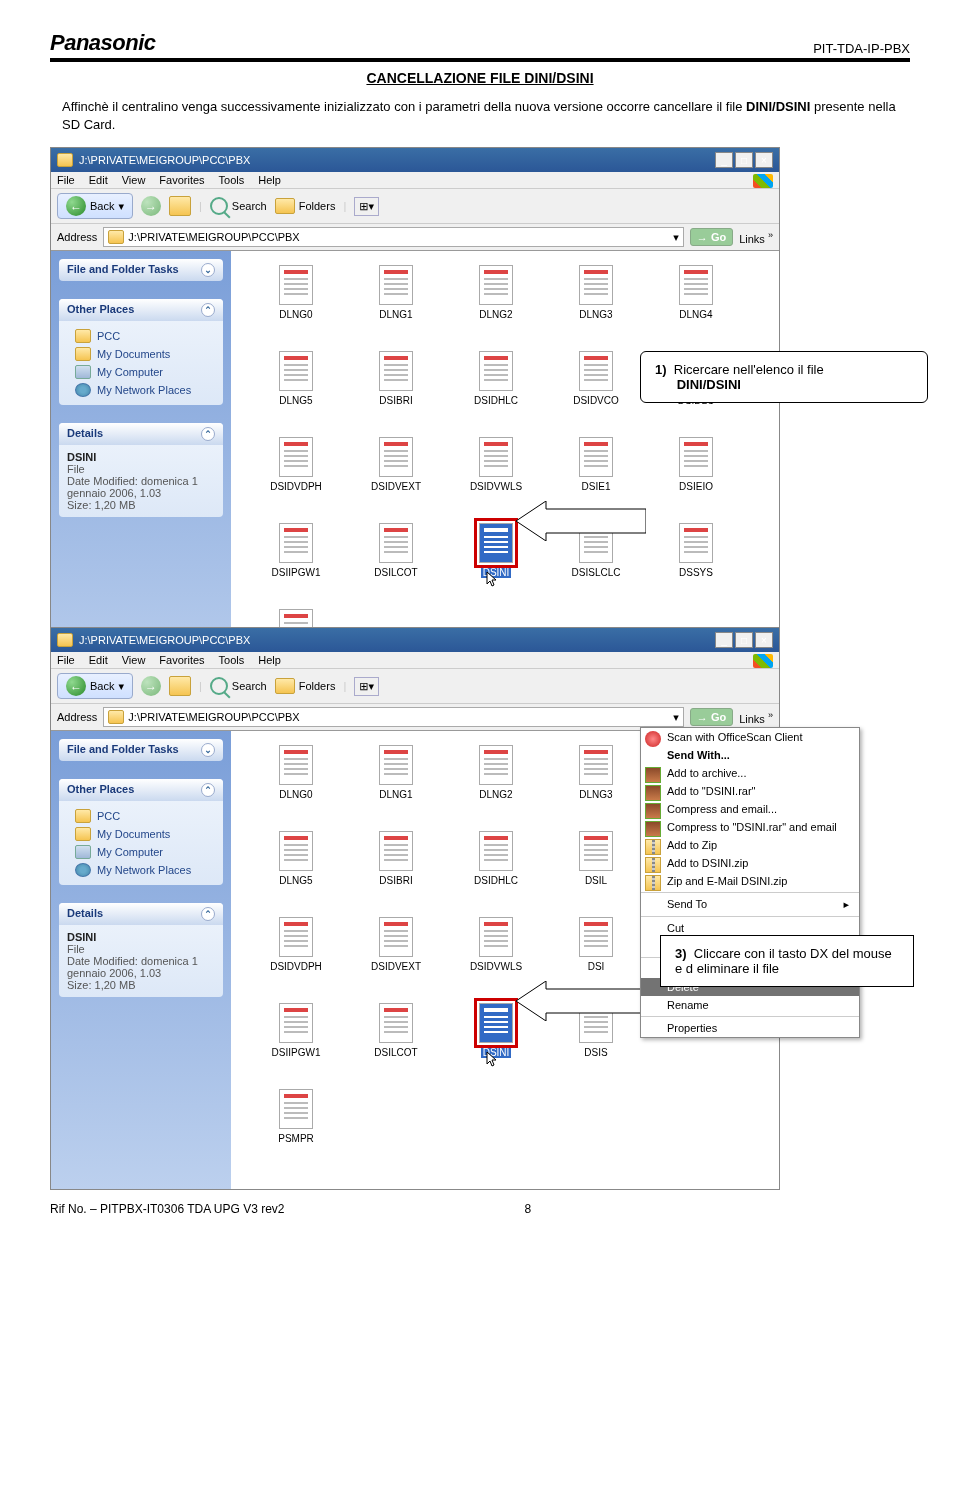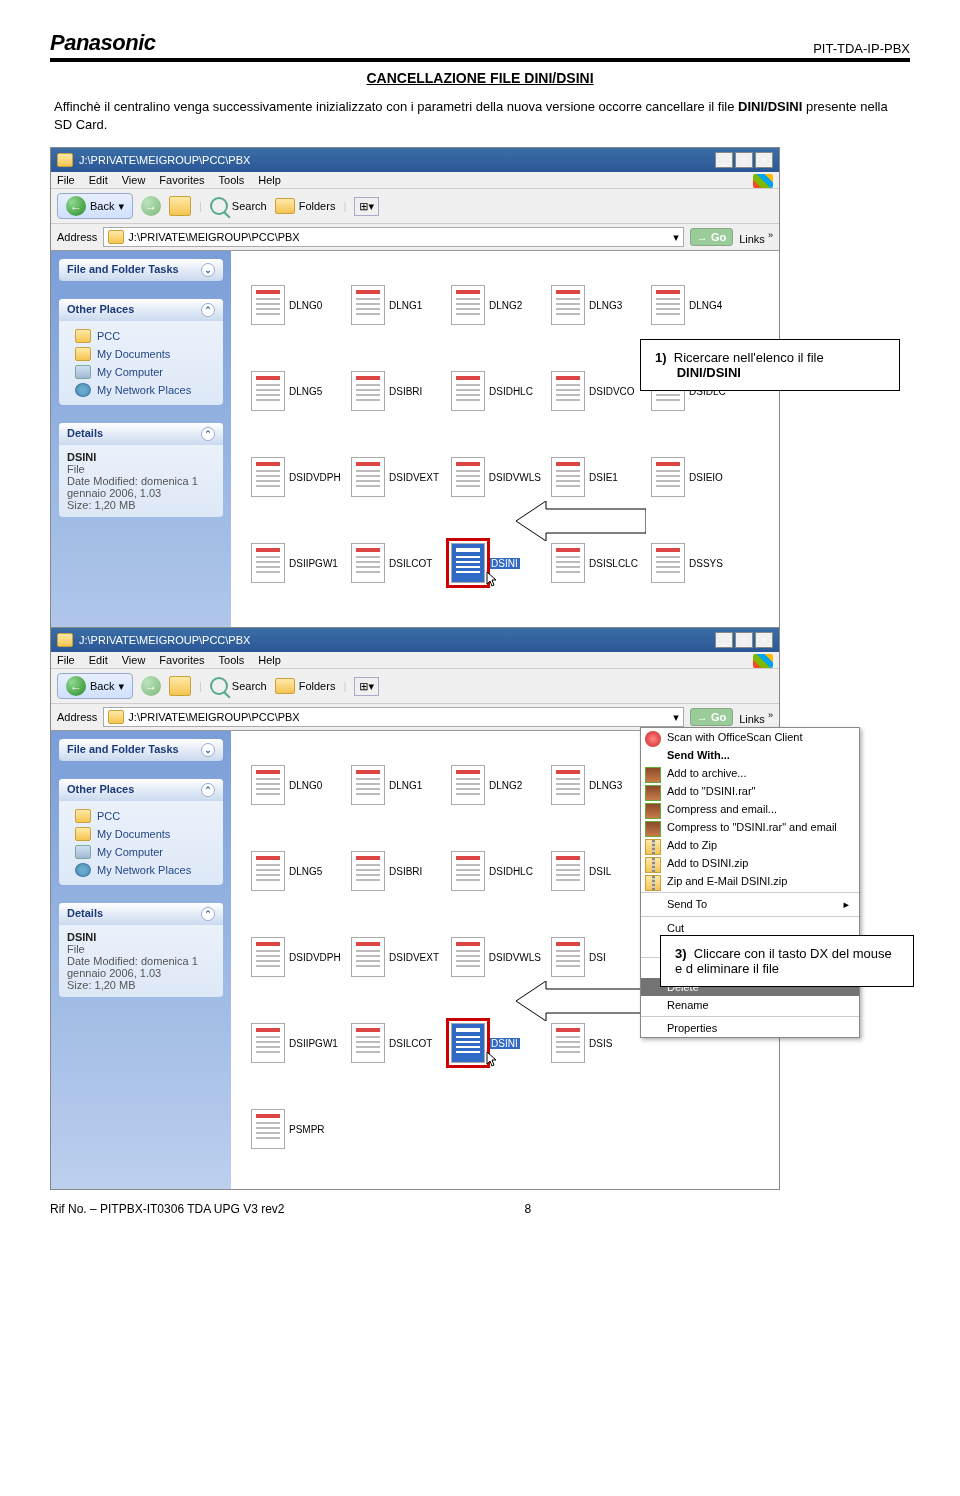--- a/index.html
+++ b/index.html
@@ -10,21 +10,21 @@
     width: 960px;
     padding: 30px 50px;
     font-size: 13px;
     color: #000;
   }
   .header-row { display: flex; justify-content: space-between; align-items: flex-end; }
   .brand { font-family: Arial Black, Arial, sans-serif; font-weight: 900; font-size: 22px; font-style: italic; letter-spacing: -0.5px; }
   .doc-code { font-size: 13px; }
   .black-bar { background: #000; height: 4px; margin-top: 2px; }
   .section-title { text-align: center; font-weight: bold; font-size: 14px; margin: 8px 0 12px; text-decoration: underline; }
-  .para { font-size: 13px; line-height: 1.35; margin: 8px 4px 14px; }
+  .para { font-size: 13px; line-height: 1.35; margin: 8px 12px 14px; }
   .bold { font-weight: bold; }
 
   .explorer {
     width: 730px;
     border: 1px solid #888;
     background: #fff;
     font-size: 11px;
     position: relative;
     margin-bottom: 10px;
   }
@@ -55,21 +55,21 @@
   .chev{width:14px;height:14px;border:1px solid #9ac;border-radius:50%;background:#fff;display:flex;align-items:center;justify-content:center;font-size:9px;color:#369;}
   .side-body { padding:6px 8px; font-size:11px; color:#23478a;}
   .side-body .row { display:flex; align-items:center; gap:6px; padding:2px 8px;}
   .mini-icon { width:16px; height:14px; border-radius:2px;}
   .folder { background:linear-gradient(#ffe9a8,#f5c451); border:1px solid #c9a23b;}
   .pc { background:linear-gradient(#d0e0f0,#a0b8d8); border:1px solid #7a9;}
   .net { background:radial-gradient(circle,#6ac 30%,#48a 100%); border:1px solid #47a; border-radius:50%;}
   .details-body { color:#555; font-size:11px; padding:6px 8px;}
   .details-body .fname{font-weight:bold;color:#222;}
   .filegrid { flex:1; padding:14px 10px 20px 20px; display:grid; grid-template-columns: repeat(5,90px); grid-auto-rows: 80px; gap:6px 10px; align-content:start; background:#fff; position: relative;}
-  .file { display:flex; flex-direction:row; align-items:center; gap:4px; font-size:10px; text-align:center;}
+  .file { display:flex; flex-direction:column; align-items:center; gap:4px; font-size:10px; text-align:center;}
   .file-icon { width:34px; height:40px; background:#fff; border:1px solid #aaa; position:relative;}
   .file-icon::before{content:"";position:absolute;top:4px;left:4px;right:4px;height:4px;background:#d44;}
   .file-icon::after{content:"";position:absolute;top:12px;left:4px;right:4px;bottom:6px;background:repeating-linear-gradient(#bbb 0 2px, transparent 2px 5px);}
   .file.selected .file-icon { background:#cde; outline: 3px solid #c00; outline-offset: 2px;}
   .file.selected-blue .file-icon { background:#316ac5;}
   .file.selected-blue .file-icon::before{background:#fff;}
   .file.selected-blue .file-icon::after{background:repeating-linear-gradient(#fff 0 2px, transparent 2px 5px);}
   .file.selected-blue .flabel{background:#316ac5;color:#fff;padding:0 2px;}
   .flabel{display:inline-block;}
   .cursor-arrow{position:absolute;width:14px;height:18px;}
@@ -299,21 +299,21 @@
           <svg viewBox="0 0 14 18">
               <path d="M1 1 L1 13 L4 10 L6 15 L8 14 L6 9 L10 9 Z" fill="#fff" stroke="#000"></path>
             </svg>
         </div>
         <svg style="position:absolute;left:285px;top:250px;width:130px;height:40px;">
             <path class="big-arrow" d="M130 8 L30 8 L30 0 L0 20 L30 40 L30 32 L130 32 Z"></path>
           </svg>
       </div>
     </div>
   </div>
-  <div class="callout" style="top:192px;left:590px;width:260px;">
+  <div class="callout" style="top:204px;left:590px;width:288px;border-radius:6px;">
     <span class="bold">1)</span>&nbsp;&nbsp;<span>Ricercare nell'elenco il file</span><br>&nbsp;&nbsp;&nbsp;&nbsp;&nbsp;&nbsp;<span class="bold">DINI/DSINI</span>
   </div>
 </div>
 
 <div class="step-label">
   <span class="bold">2)</span>&nbsp;&nbsp;&nbsp;<span>Selezionare il file </span><span class="bold">DINI/DSINI</span>
 </div>
 
 <div class="step-wrap" style="height: 470px;">
   <div class="explorer">

